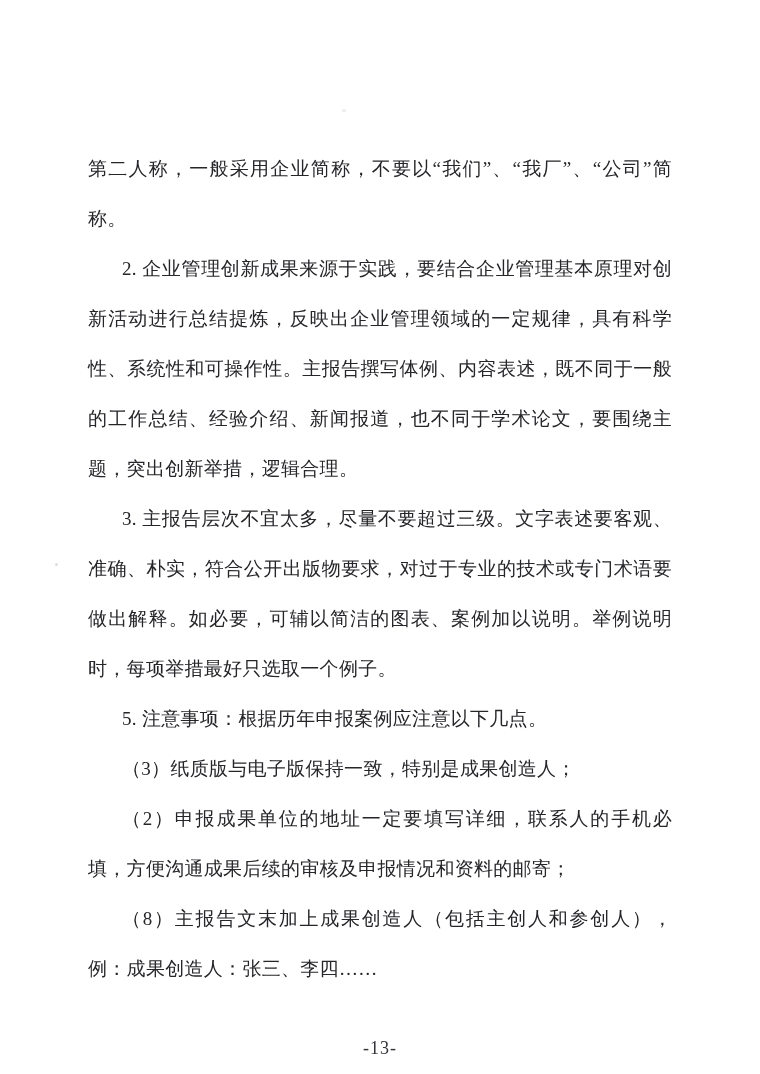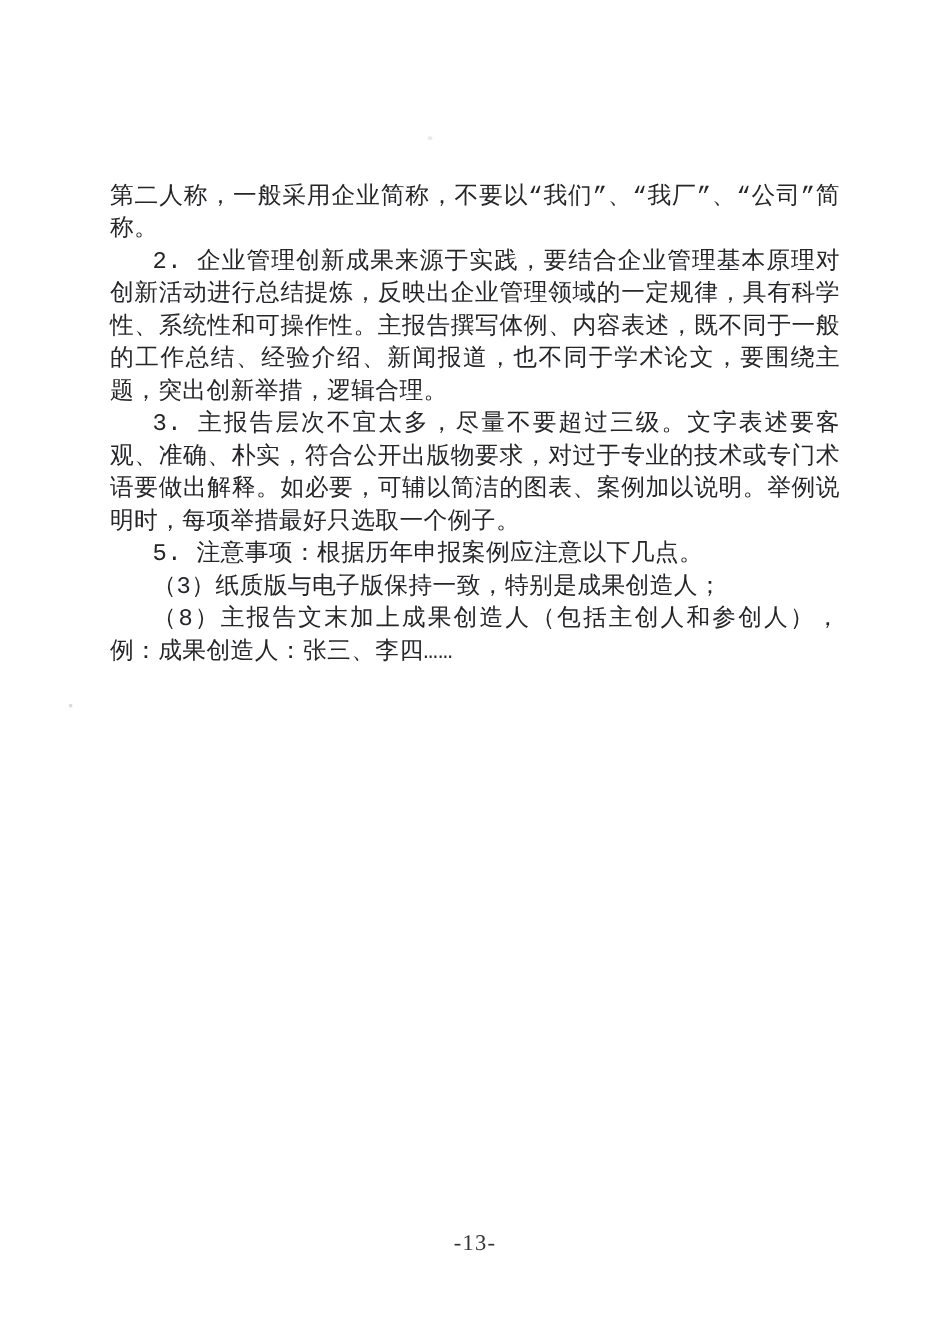--- a/index.html
+++ b/index.html
@@ -24,34 +24,33 @@
   .content {
     position: absolute;
     left: 88px;
     top: 144px;
     width: 584px;
     color: var(--ink);
   }
   .para {
     margin: 0;
     font-size: 19px;
-    line-height: 26px;
+    line-height: 50px;
     text-align: justify;
     text-align-last: left;
     letter-spacing: 0.3px;
     word-break: break-all;
-    font-family: Liberation Mono, monospace;
   }
   .para.indent {
     text-indent: 34px;
   }
   .footer {
     position: absolute;
     left: 88px;
-    top: 984px;
+    top: 1038px;
     width: 584px;
     text-align: center;
     font-size: 18px;
     color: #333338;
     letter-spacing: 1px;
   }
   .speck {
     position: absolute;
     border-radius: 50%;
     background: rgba(60,60,60,0.18);
@@ -62,20 +61,21 @@
 </head>
 <body>
 
 <div class="page">
   <div class="content">
       <p class="para">第二人称，一般采用企业简称，不要以“我们”、“我厂”、“公司”简称。</p>
       <p class="para indent">2. 企业管理创新成果来源于实践，要结合企业管理基本原理对创新活动进行总结提炼，反映出企业管理领域的一定规律，具有科学性、系统性和可操作性。主报告撰写体例、内容表述，既不同于一般的工作总结、经验介绍、新闻报道，也不同于学术论文，要围绕主题，突出创新举措，逻辑合理。</p>
       <p class="para indent">3. 主报告层次不宜太多，尽量不要超过三级。文字表述要客观、准确、朴实，符合公开出版物要求，对过于专业的技术或专门术语要做出解释。如必要，可辅以简洁的图表、案例加以说明。举例说明时，每项举措最好只选取一个例子。</p>
       <p class="para indent">5. 注意事项：根据历年申报案例应注意以下几点。</p>
       <p class="para indent">（3）纸质版与电子版保持一致，特别是成果创造人；</p>
+      <p class="para indent">（2）申报成果单位的地址一定要填写详细，联系人的手机必填，方便沟通成果后续的审核及申报情况和资料的邮寄；</p>
       <p class="para indent">（8）主报告文末加上成果创造人（包括主创人和参创人），例：成果创造人：张三、李四……</p>
     </div>
 
   <div class="footer">-13-</div>
 
   <div class="speck speck-a"></div>
   <div class="speck speck-b"></div>
 </div>
 
 </body></html>

